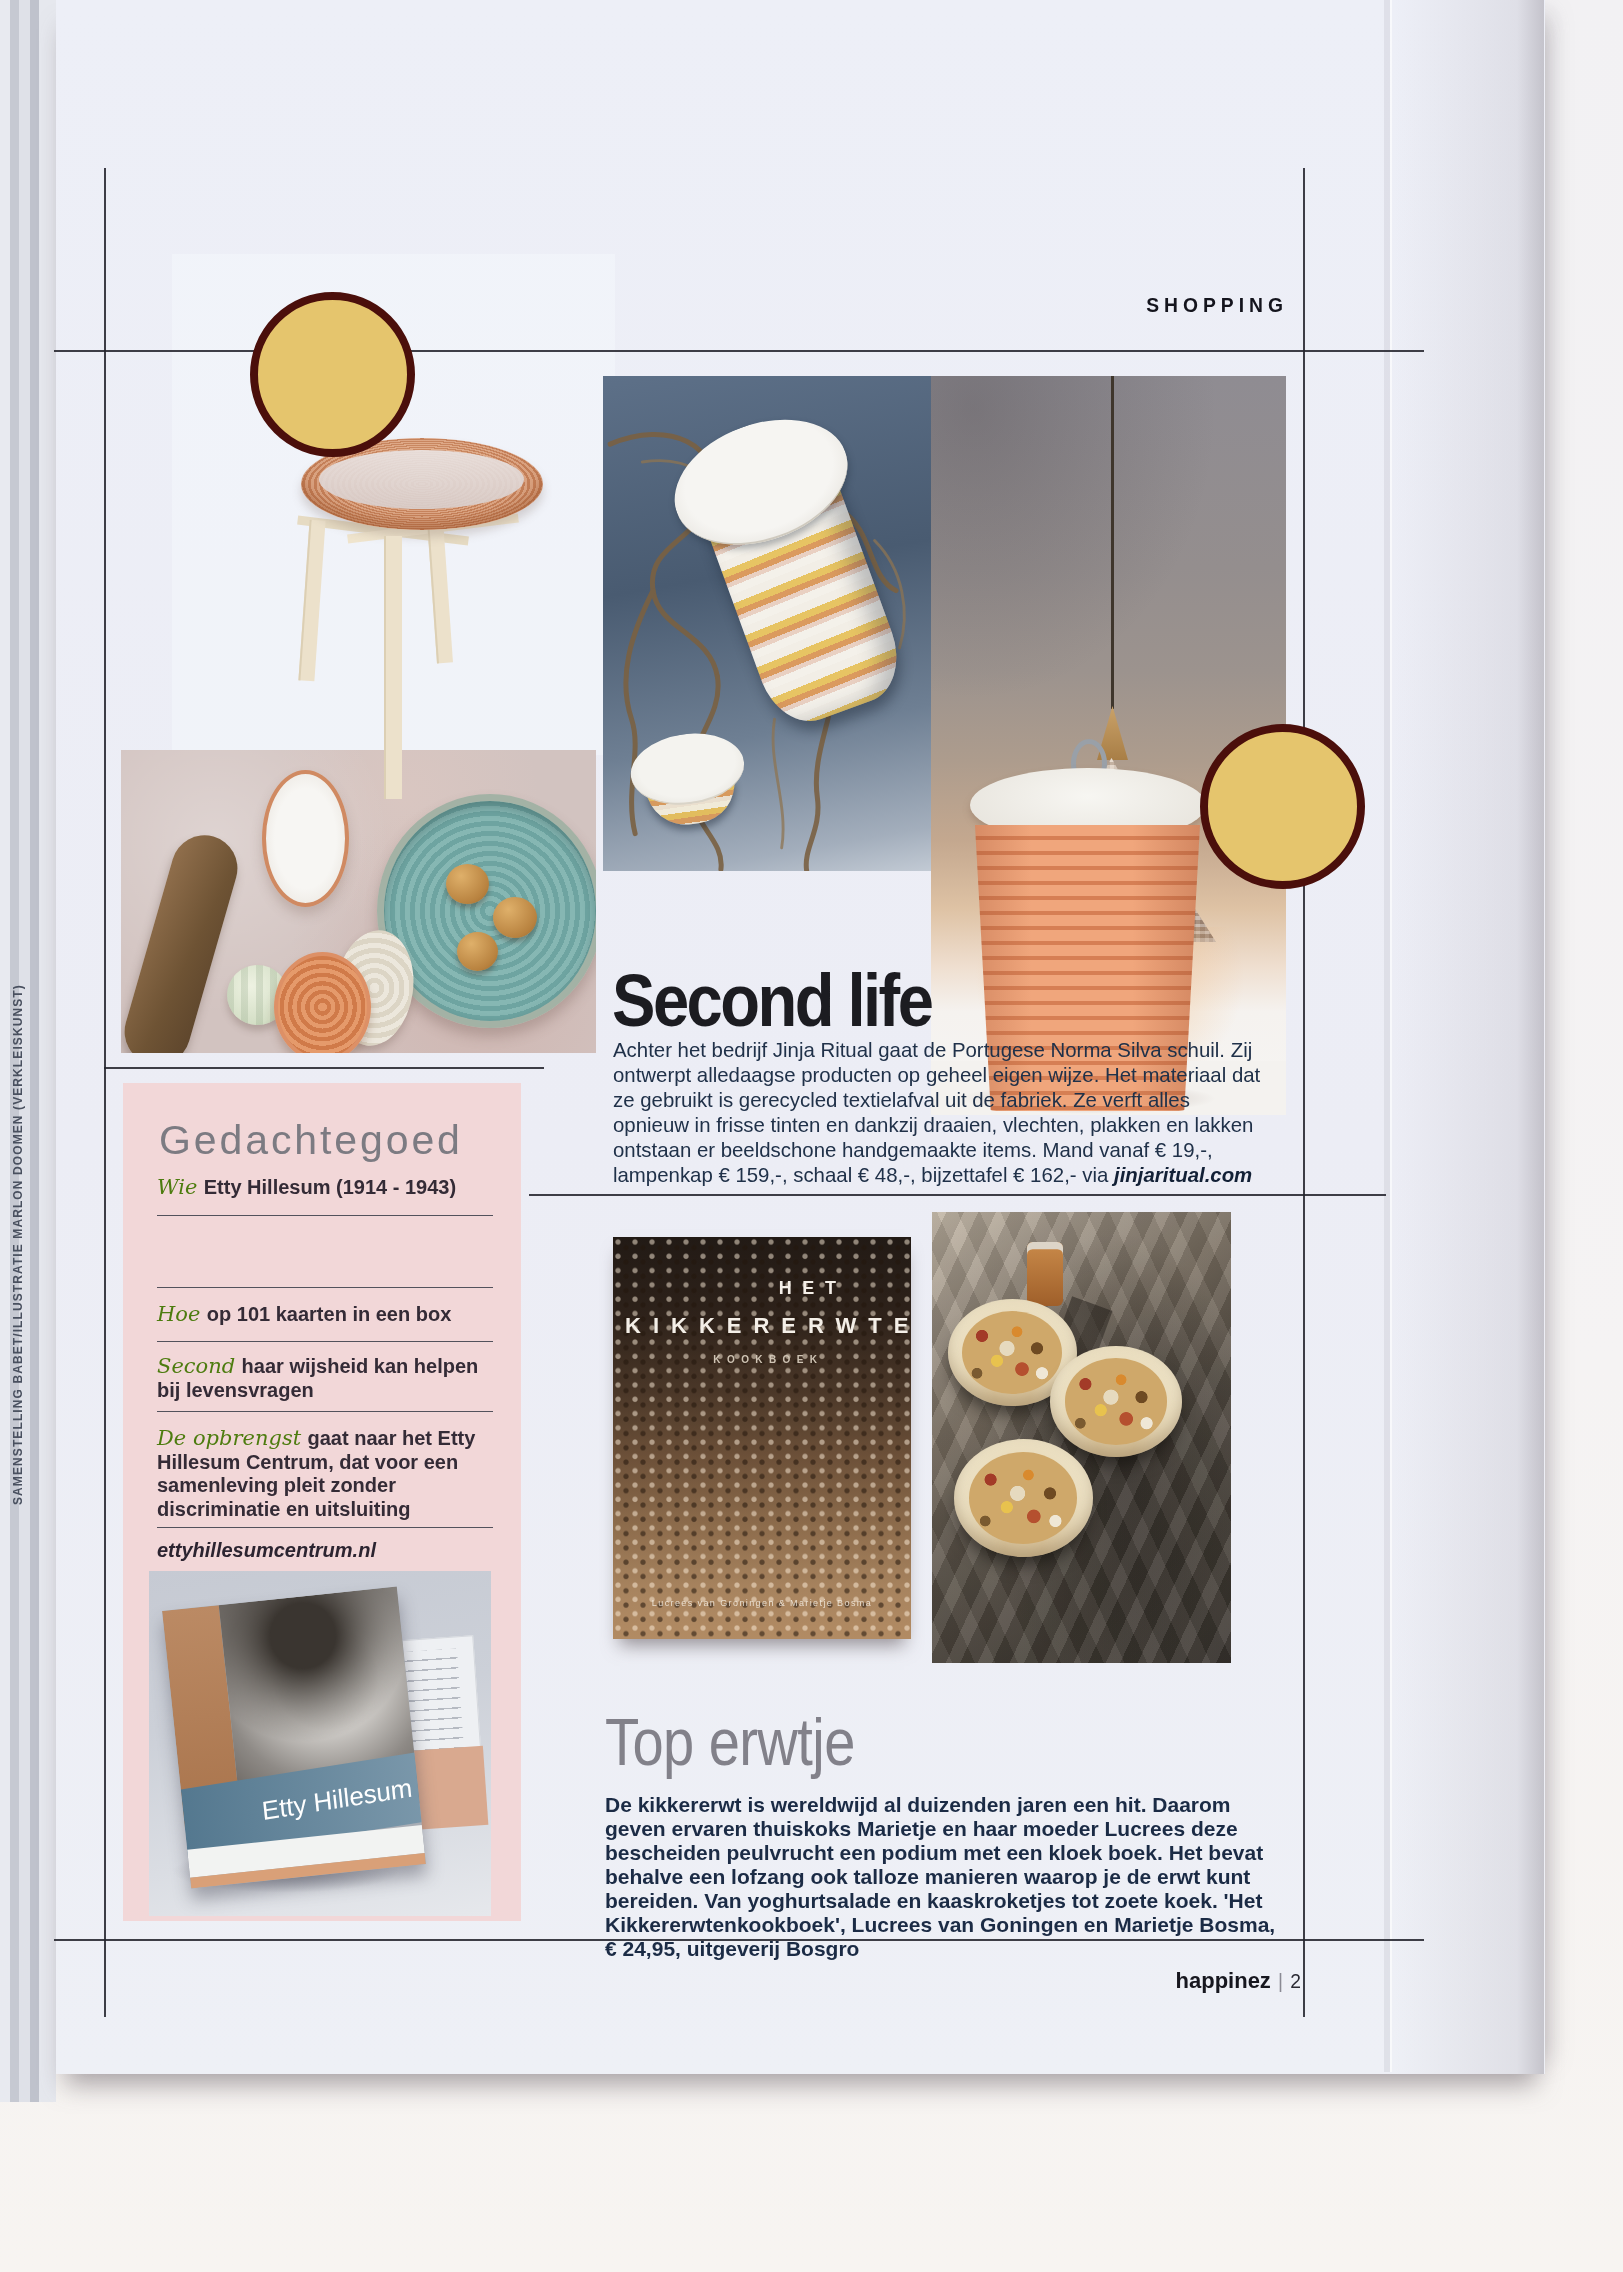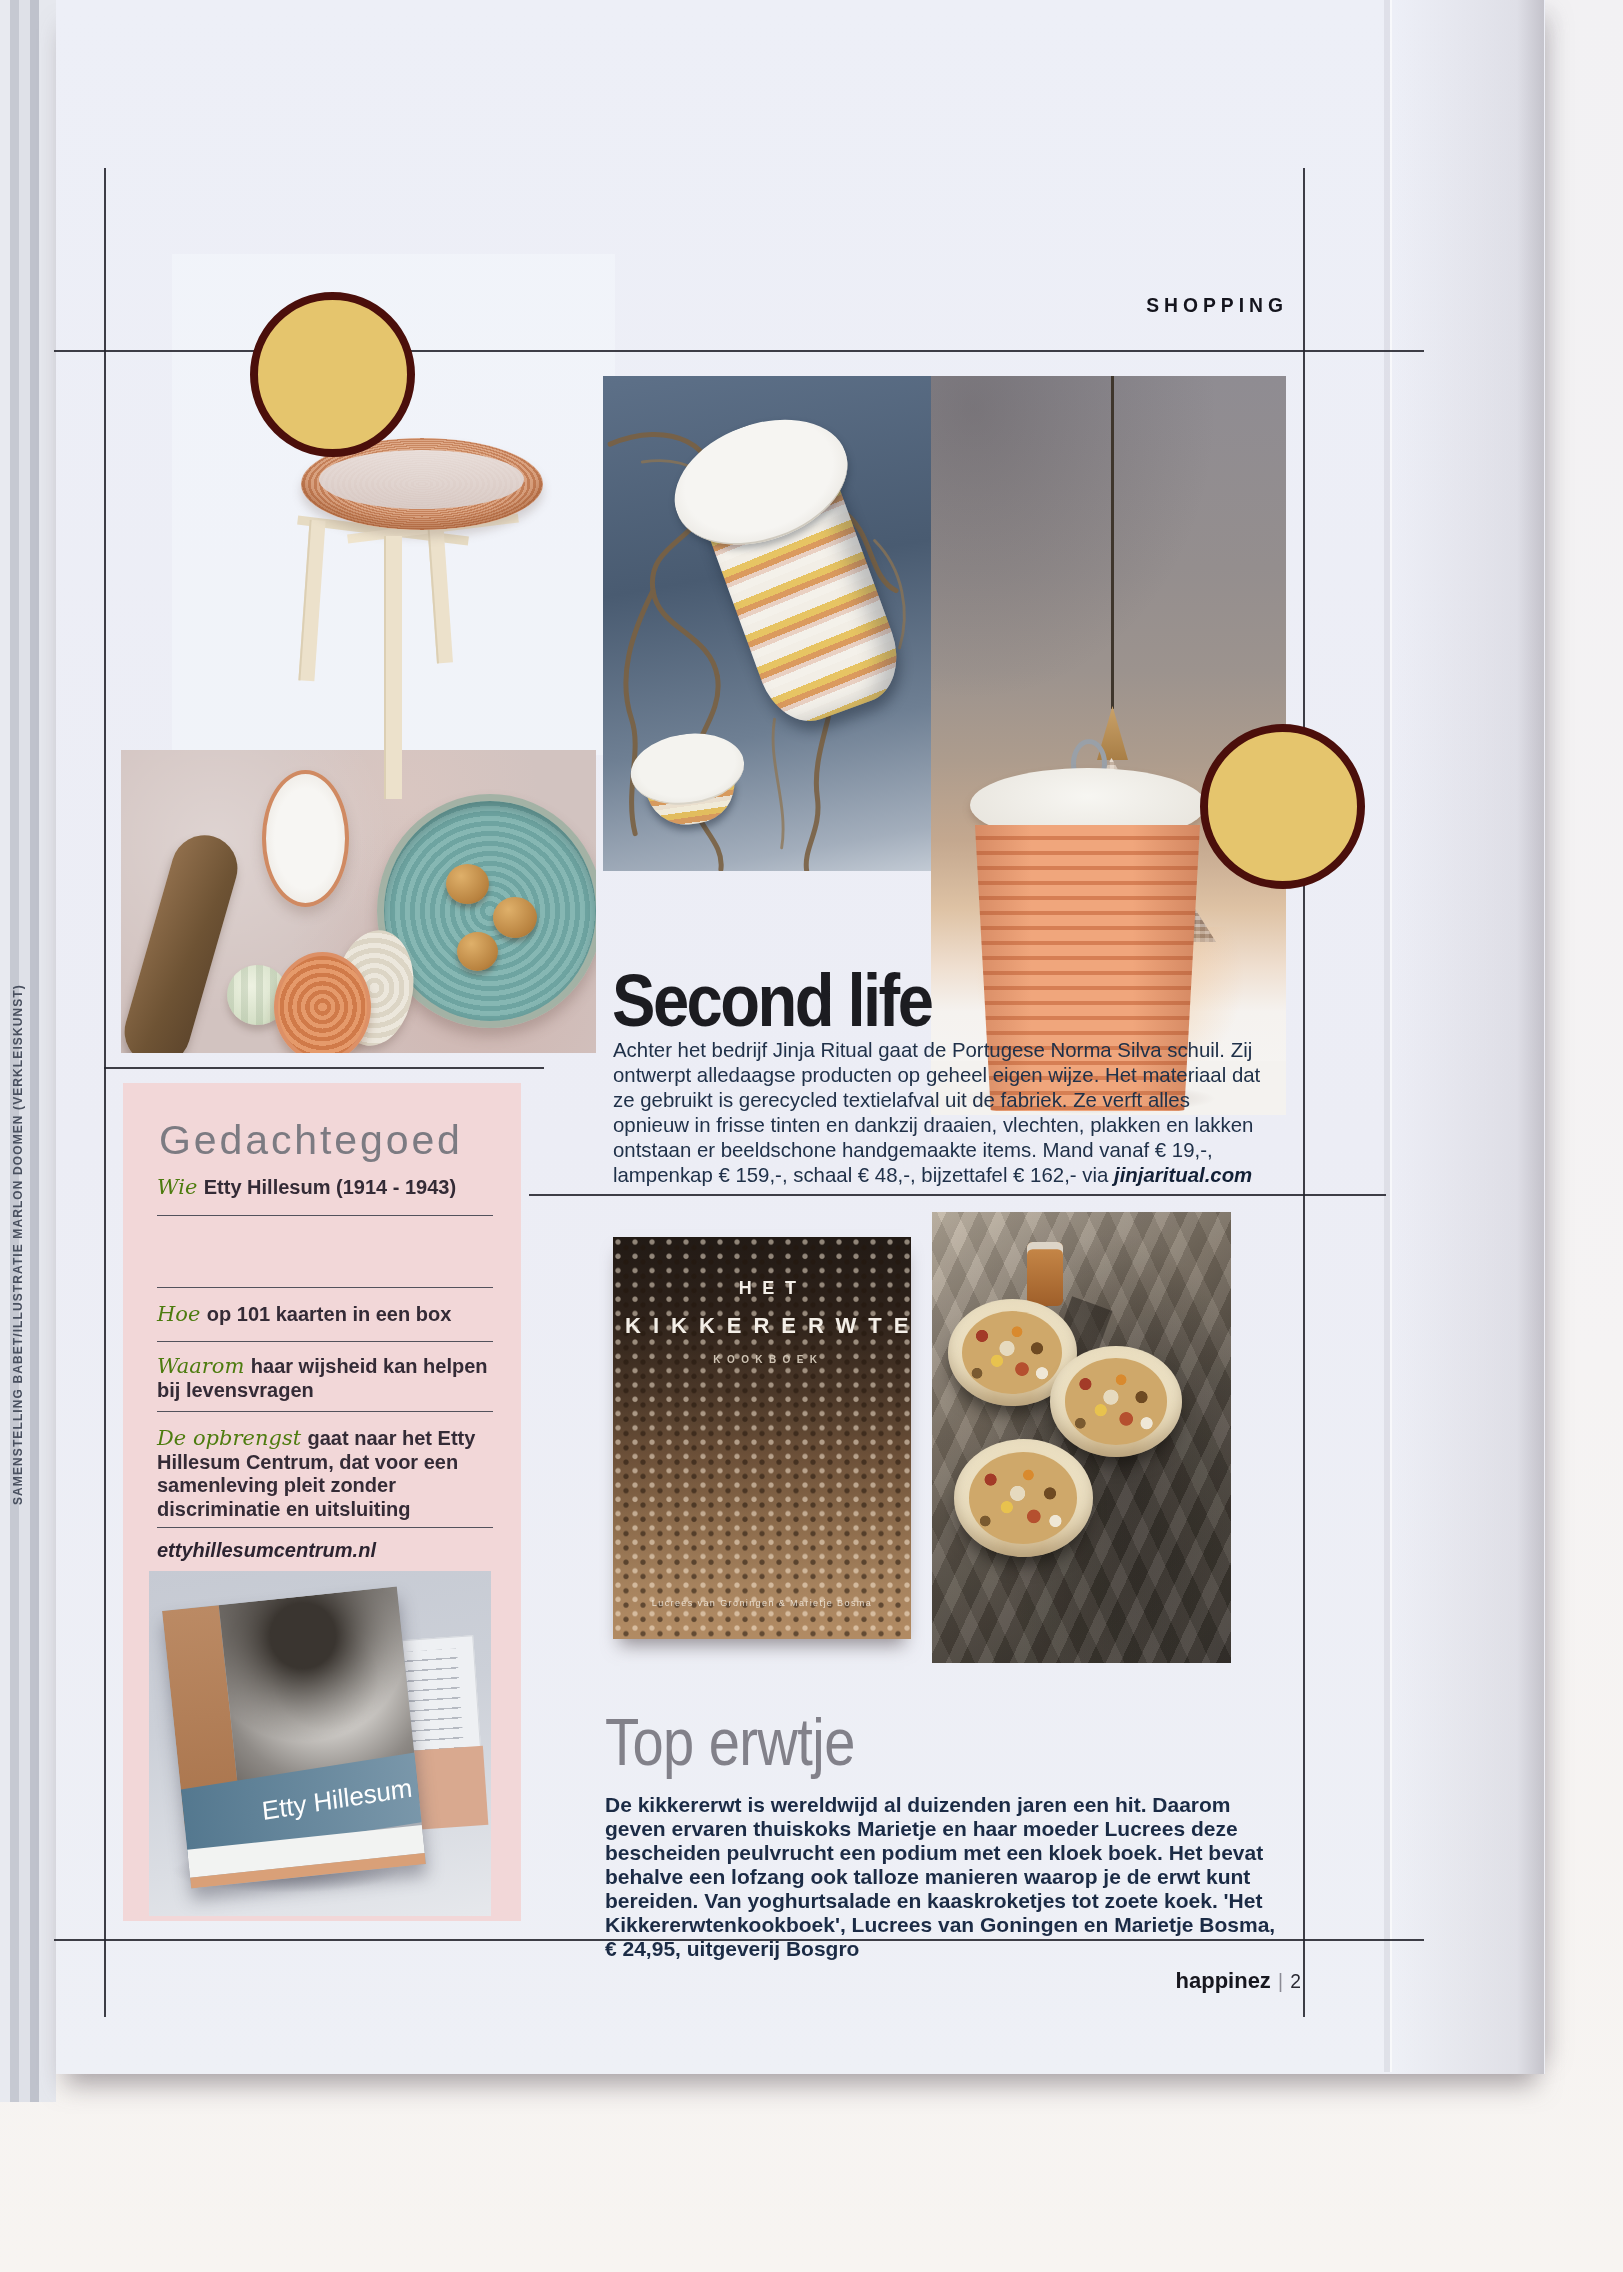--- a/index.html
+++ b/index.html
@@ -210,21 +210,21 @@
 
   <div class="abs kicker">SHOPPING</div>
 
   <div class="abs gold" style="left:250px;top:292px;width:149px;height:149px;"></div>
   <div class="abs gold" style="left:1200px;top:724px;width:149px;height:149px;"></div>
 
   <div class="abs h-second">Second life</div>
   <div class="abs body-second"><span>Achter het bedrijf Jinja Ritual gaat de Portugese Norma Silva schuil. Zij ontwerpt alledaagse  producten op geheel eigen wijze. Het materiaal dat ze gebruikt is gerecycled textielafval uit de fabriek. Ze verft alles opnieuw in frisse tinten en dankzij draaien, vlechten, plakken en lakken ontstaan er beeldschone handgemaakte items. Mand vanaf € 19,-, lampenkap € 159,-, schaal € 48,-, bijzettafel € 162,- via </span><span class="site">jinjaritual.com</span></div>
 
   <div class="abs ph book">
-    <div class="abs bk" style="top:41px;font-size:18px;letter-spacing:10.7px;font-weight:600;padding-left:10.7px;">HET</div>
+    <div class="abs bk" style="top:41px;font-size:18px;letter-spacing:10.7px;font-weight:600;padding-left:10.7px;margin-left:40px;">HET</div>
     <div class="abs bk" style="top:76px;font-size:22px;letter-spacing:12px;font-weight:700;padding-left:12px;">KIKKERERWTEN</div>
     <div class="abs bk" style="top:117px;font-size:10px;letter-spacing:6.4px;font-weight:600;color:#cfc4b4;padding-left:6.4px;">KOOKBOEK</div>
     <div class="abs bk" style="top:361px;font-size:9px;letter-spacing:1.4px;color:rgba(250,245,235,.8);">Lucrees van Groningen  &amp;  Marietje Bosma</div>
   </div>
 
   <div class="abs ph ph-food">
     <div class="abs" style="left:107px;top:86px;width:43px;height:186px;transform:rotate(20deg);
       background:linear-gradient(rgba(30,26,22,.5),rgba(30,26,22,0));"></div>
     <div class="abs" style="left:95px;top:30px;width:36px;height:64px;border-radius:5.7px;
       background:linear-gradient(#c98a4a,#9f5f2a);box-shadow:inset 0 7.2px 0 #ddd5c8;"></div>
@@ -239,21 +239,21 @@
       </div>
   </div>
 
   <div class="abs ph pinkbox">
     <div class="abs pb-title">Gedachtegoed</div>
     <div class="abs pb-row" style="top:93px;"><span class="pb-label">Wie</span><span>Etty Hillesum (1914 - 1943)</span></div>
     <div class="abs pb-rule" style="top:132px;"></div>
     <div class="abs pb-rule" style="top:204px;"></div>
     <div class="abs pb-row" style="top:220px;"><span class="pb-label">Hoe</span><span>op 101 kaarten in een box</span></div>
     <div class="abs pb-rule" style="top:258px;"></div>
-    <div class="abs pb-row" style="top:272px;"><span class="pb-label">Waarom</span><span>haar wijsheid kan helpen bij levensvragen</span></div>
+    <div class="abs pb-row" style="top:272px;"><span class="pb-label">Second</span><span>haar wijsheid kan helpen bij levensvragen</span></div>
     <div class="abs pb-rule" style="top:328px;"></div>
     <div class="abs pb-row" style="top:344px;"><span class="pb-label">De opbrengst</span><span>gaat naar het Etty Hillesum Centrum, dat voor een samenleving pleit zonder discriminatie en uitsluiting</span></div>
     <div class="abs pb-rule" style="top:444px;"></div>
     <div class="abs pb-url" style="top:456px;">ettyhillesumcentrum.nl</div>
 
     <div class="abs etty">
       <div class="abs" style="left:21.5px;top:279px;width:229px;height:43px;border-radius:50%;
         background:radial-gradient(ellipse,rgba(60,60,75,.4),transparent 70%);"></div>
       <div class="abs" style="left:215px;top:68px;width:118px;height:193px;transform:rotate(-4deg);">
         <div class="abs" style="left:0;top:0;width:114px;height:122px;background:#eef0f3;border:0.7px solid #d5d8dd;

